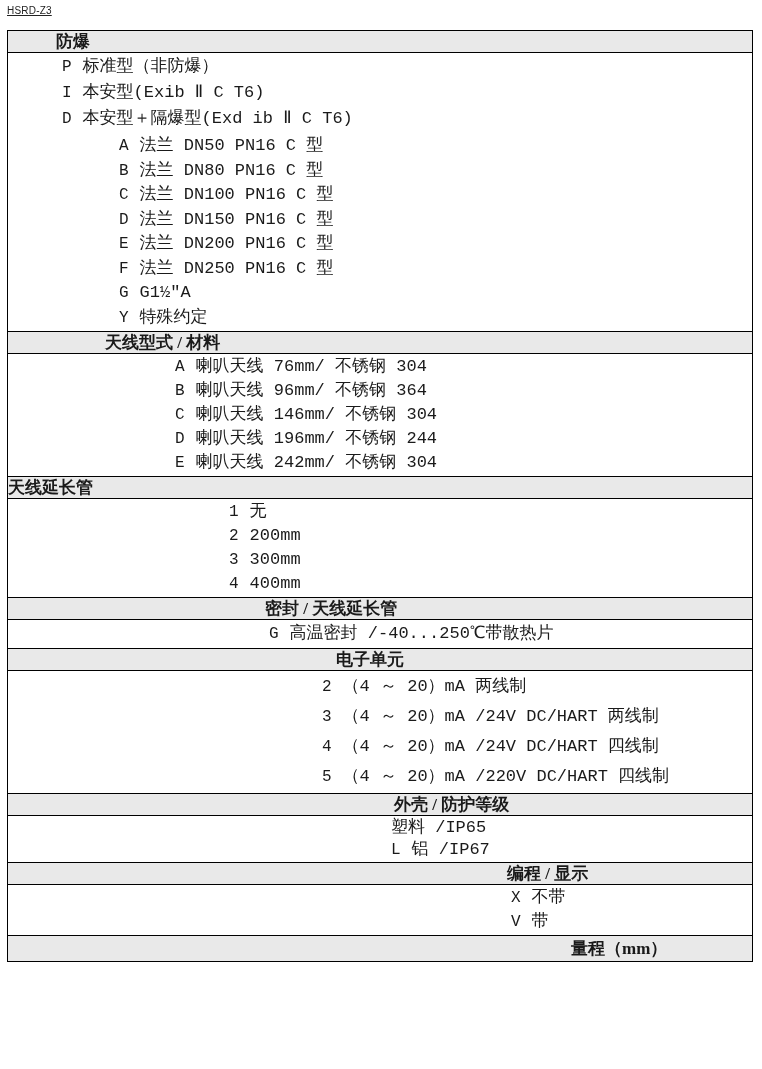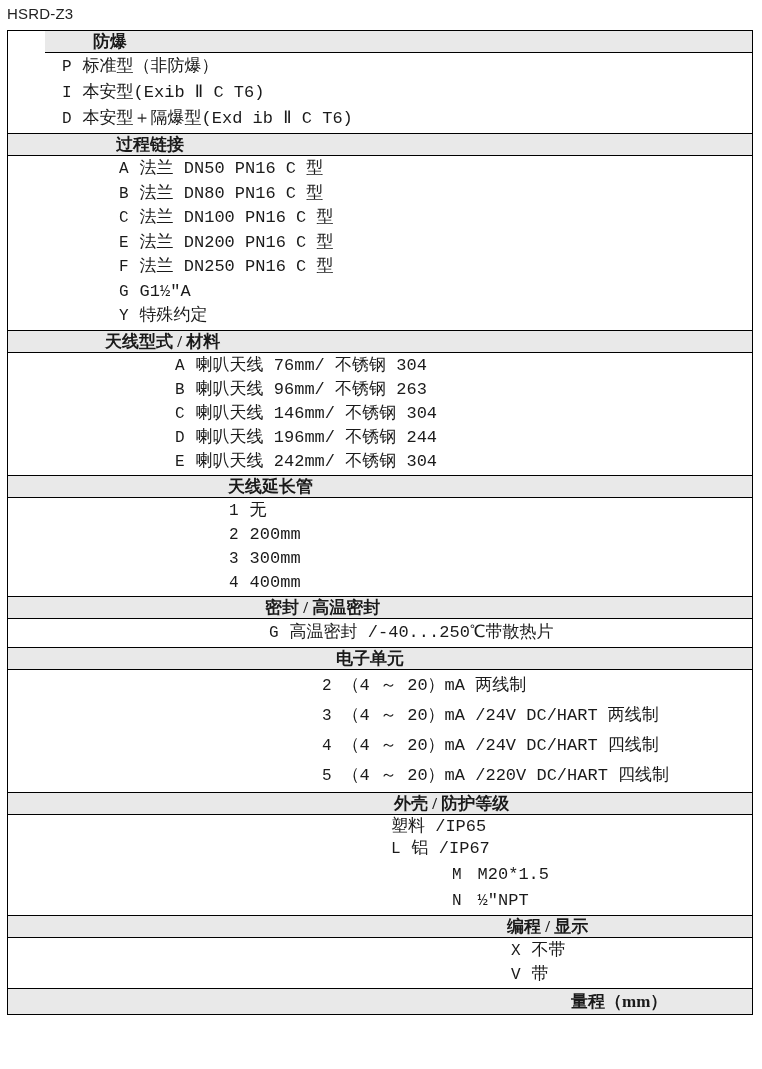--- a/index.html
+++ b/index.html
@@ -7,112 +7,109 @@
     width:762px;height:1069px;
     background:#ffffff;
     color:#1a1a1a;
     font-family:"Liberation Serif","DejaVu Serif",serif;
     position:relative;
     overflow:hidden;
   }
   .doc-title{
     position:absolute;left:7px;top:5px;
     font-family:"Liberation Sans","DejaVu Sans",sans-serif;
-    font-size:15px;color:#222;
+    font-size:10px;color:#222;
     letter-spacing:0.2px;
+    text-decoration:underline;
   }
   .model-table{
     position:absolute;left:7px;top:30px;width:746px;
     border:1px solid #000;
     box-sizing:border-box;
     background:#fff;
   }
   .band{
     background:#e9e9e9;
     border-top:1px solid #000;
     border-bottom:1px solid #000;
     line-height:21px;
     font-size:17px;
     font-weight:bold;
     white-space:nowrap;
   }
-  .band:first-child{border-top:none;margin-left:37px;}
+  .band:first-child{border-top:none;}
   .band:last-child{border-bottom:none;line-height:25px;}
   .items{background:#fff;padding:1px 0;font-family:Liberation Mono, monospace;}
   .row{white-space:nowrap;font-size:17px;}
   .code{display:inline-block;margin-right:11px;font-size:16px;}
   .code.wide{margin-right:16px;}
   
   .band.s0{padding-left:48px}  .items.s0 .row{padding-left:54px;line-height:26px}
   .band.s1{padding-left:108px} .items.s1 .row{padding-left:111px;line-height:23.5px}
   .band.s2{padding-left:97px} .items.s2 .row{padding-left:167px;line-height:24px}
-  .band.s3{padding-left:220px} .items.s3 .row{padding-left:221px;line-height:24px}
+  .band.s3{} .items.s3 .row{padding-left:221px;line-height:24px}
   .band.s4{padding-left:257px} .items.s4 .row{padding-left:261px;line-height:26px}
   .band.s5{padding-left:328px} .items.s5 .row{padding-left:314px;line-height:30px}
   .band.s6{padding-left:386px} .items.s6 .row{padding-left:383px;line-height:22px}
   .band.s7{padding-left:442px} .items.s7 .row{padding-left:444px;line-height:26px}
   .band.s8{padding-left:499px} .items.s8 .row{padding-left:503px;line-height:24px}
   .band.s9{padding-left:563px}
 </style>
 </head>
 <body>
 
 <div class="doc-title">HSRD-Z3</div>
 
 <div class="model-table">
     <div class="band s0"><span>防爆</span></div>
     <div class="items s0">
       <div class="row"><span class="code">P</span><span>标准型（非防爆）</span></div>
       <div class="row"><span class="code">I</span><span>本安型(Exib Ⅱ C T6)</span></div>
       <div class="row"><span class="code">D</span><span>本安型＋隔爆型(Exd ib Ⅱ C T6)</span></div>
     </div>
-    <div class="band s1"><span>过程链接</span></div>
     <div class="items s1">
       <div class="row"><span class="code">A</span><span>法兰 DN50 PN16 C 型</span></div>
       <div class="row"><span class="code">B</span><span>法兰 DN80 PN16 C 型</span></div>
       <div class="row"><span class="code">C</span><span>法兰 DN100 PN16 C 型</span></div>
+      <div class="row"><span class="code">D</span><span>法兰 DN150 PN16 C 型</span></div>
       <div class="row"><span class="code">E</span><span>法兰 DN200 PN16 C 型</span></div>
       <div class="row"><span class="code">F</span><span>法兰 DN250 PN16 C 型</span></div>
       <div class="row"><span class="code">G</span><span>G1½″A</span></div>
       <div class="row"><span class="code">Y</span><span>特殊约定</span></div>
     </div>
     <div class="band s2"><span>天线型式 / 材料</span></div>
     <div class="items s2">
       <div class="row"><span class="code">A</span><span>喇叭天线 76mm/ 不锈钢 304</span></div>
-      <div class="row"><span class="code">B</span><span>喇叭天线 96mm/ 不锈钢 263</span></div>
+      <div class="row"><span class="code">B</span><span>喇叭天线 96mm/ 不锈钢 364</span></div>
       <div class="row"><span class="code">C</span><span>喇叭天线 146mm/ 不锈钢 304</span></div>
       <div class="row"><span class="code">D</span><span>喇叭天线 196mm/ 不锈钢 244</span></div>
       <div class="row"><span class="code">E</span><span>喇叭天线 242mm/ 不锈钢 304</span></div>
     </div>
     <div class="band s3"><span>天线延长管</span></div>
     <div class="items s3">
       <div class="row"><span class="code">1</span><span>无</span></div>
       <div class="row"><span class="code">2</span><span>200mm</span></div>
       <div class="row"><span class="code">3</span><span>300mm</span></div>
       <div class="row"><span class="code">4</span><span>400mm</span></div>
     </div>
-    <div class="band s4"><span>密封 / 高温密封</span></div>
+    <div class="band s4"><span>密封 / 天线延长管</span></div>
     <div class="items s4">
       <div class="row"><span class="code">G</span><span>高温密封 /-40...250℃带散热片</span></div>
     </div>
     <div class="band s5"><span>电子单元</span></div>
     <div class="items s5">
       <div class="row"><span class="code">2</span><span>（4 ～ 20）mA 两线制</span></div>
       <div class="row"><span class="code">3</span><span>（4 ～ 20）mA /24V DC/HART 两线制</span></div>
       <div class="row"><span class="code">4</span><span>（4 ～ 20）mA /24V DC/HART 四线制</span></div>
       <div class="row"><span class="code">5</span><span>（4 ～ 20）mA /220V DC/HART 四线制</span></div>
     </div>
     <div class="band s6"><span>外壳 / 防护等级</span></div>
     <div class="items s6">
       <div class="row"><span>塑料 /IP65</span></div>
       <div class="row"><span class="code">L</span><span>铝 /IP67</span></div>
     </div>
-    <div class="items s7">
-      <div class="row"><span class="code wide">M</span><span>M20*1.5</span></div>
-      <div class="row"><span class="code wide">N</span><span>½″NPT</span></div>
-    </div>
     <div class="band s8"><span>编程 / 显示</span></div>
     <div class="items s8">
       <div class="row"><span class="code">X</span><span>不带</span></div>
       <div class="row"><span class="code">V</span><span>带</span></div>
     </div>
     <div class="band s9"><span>量程（mm）</span></div>
   </div>
 
 </body></html>

